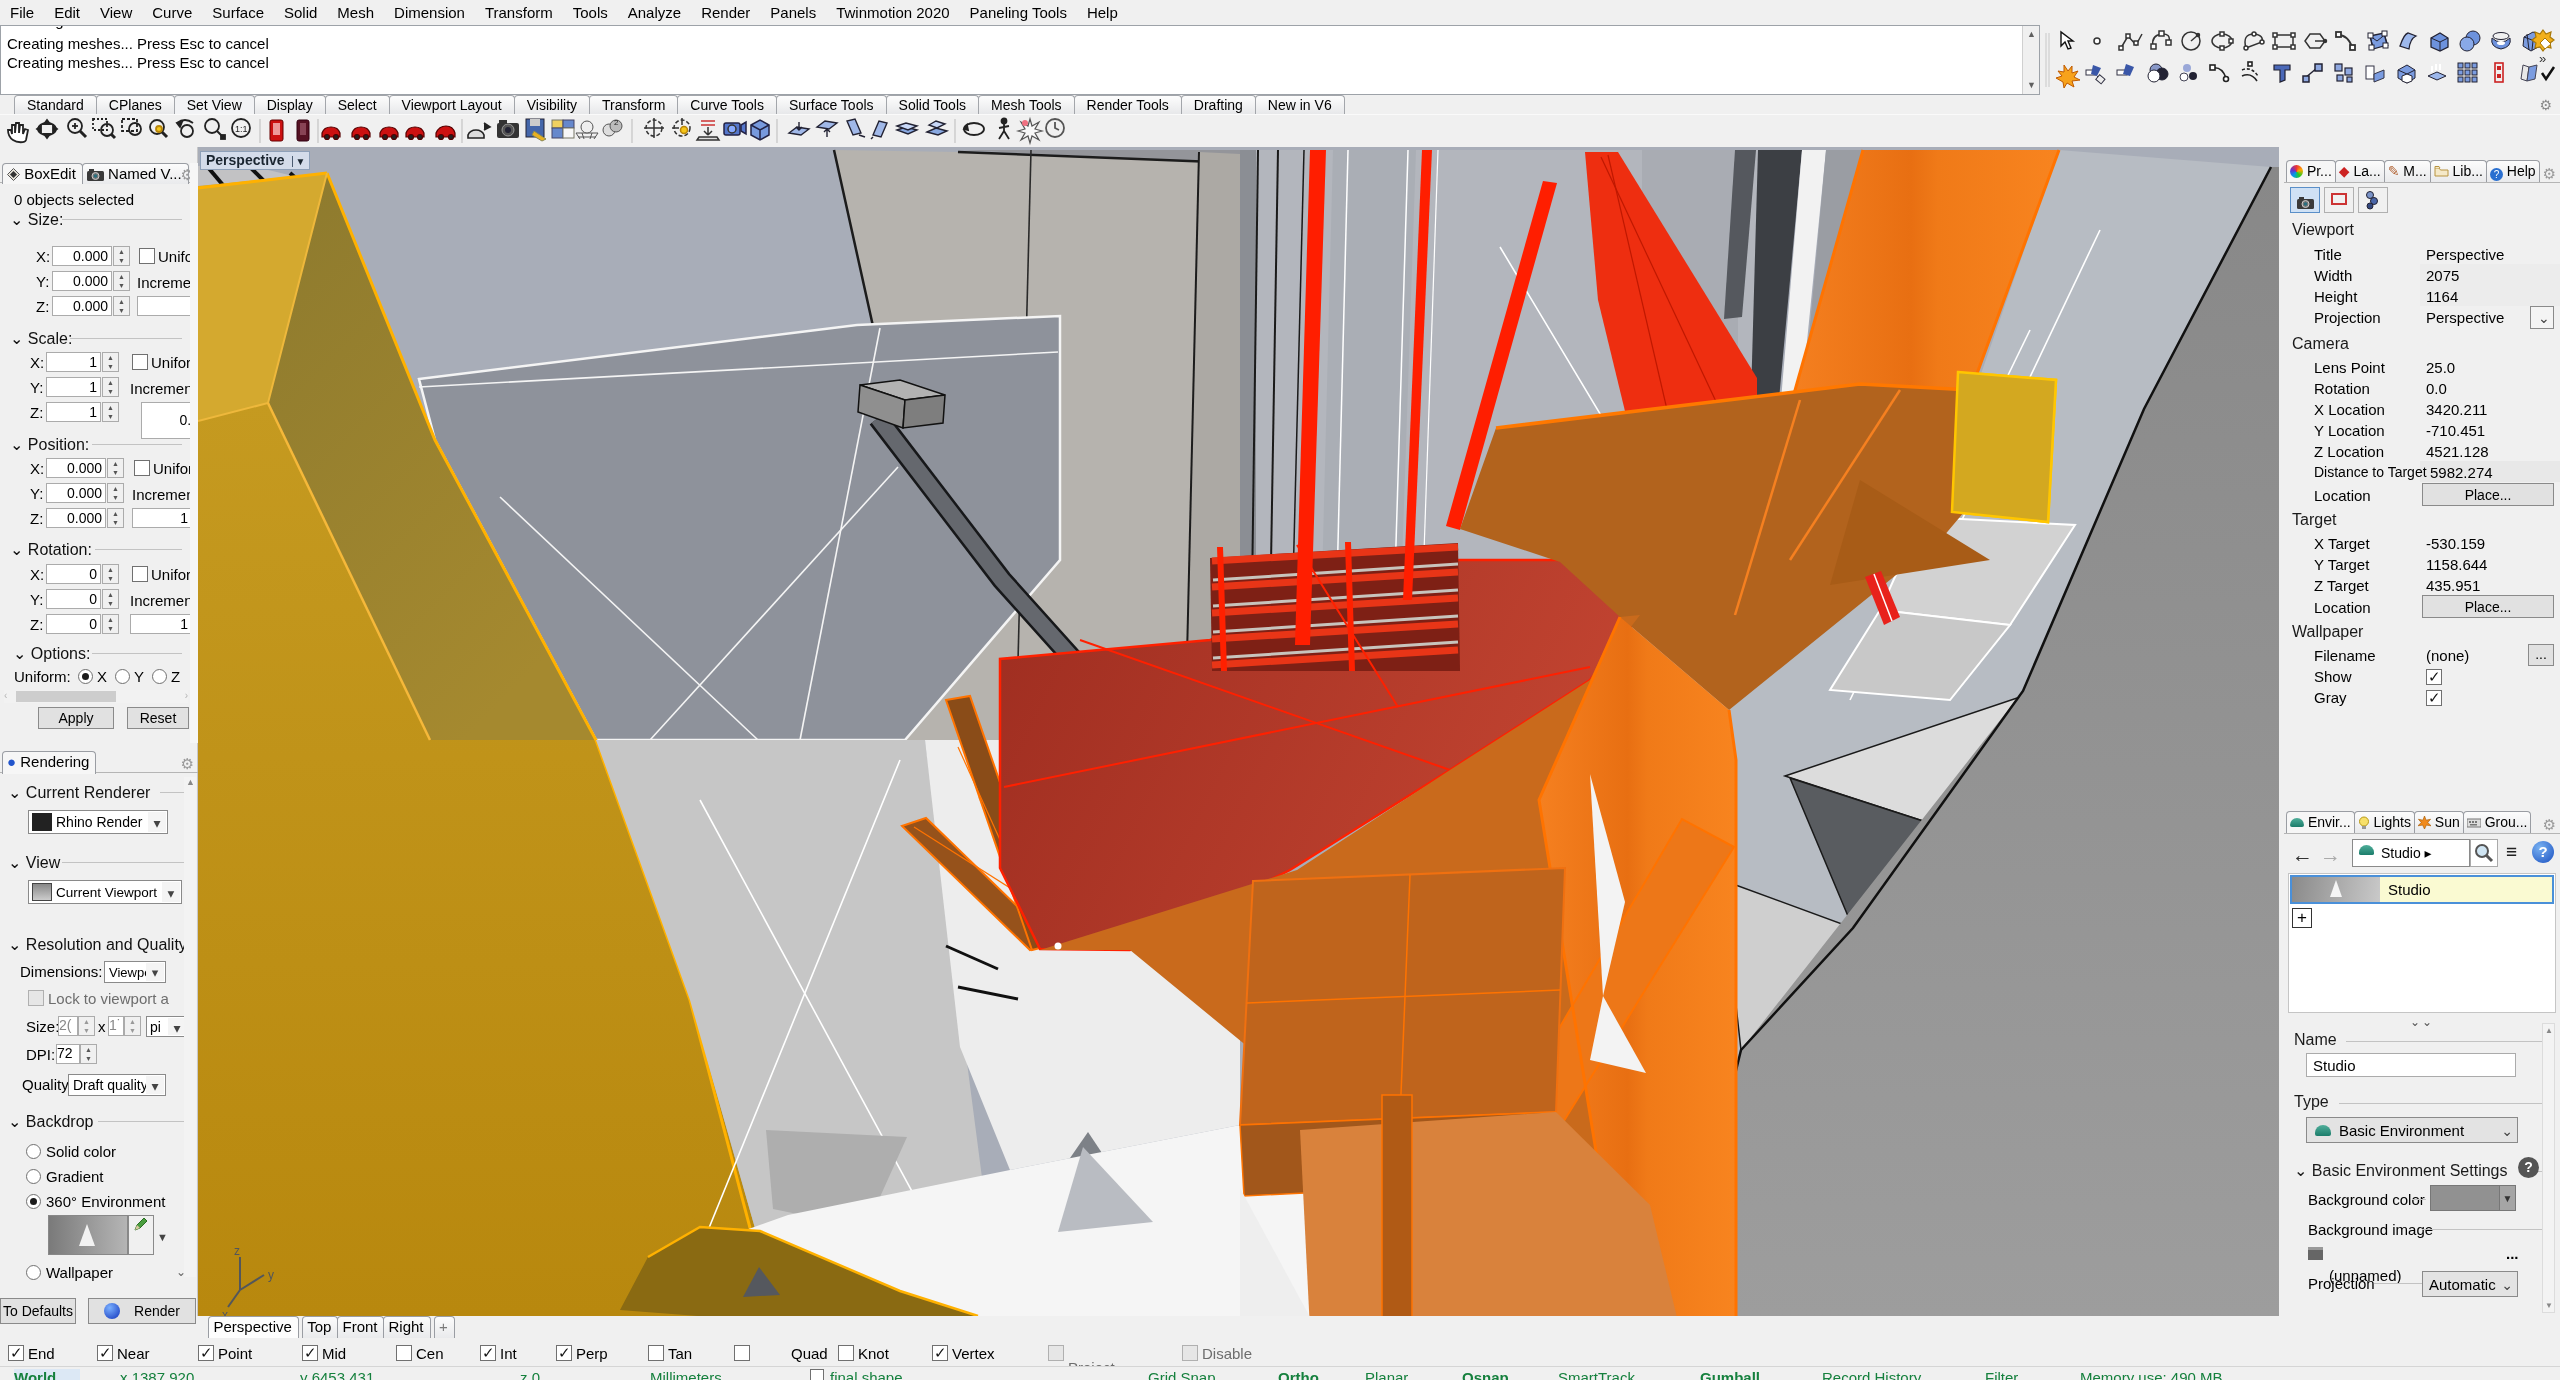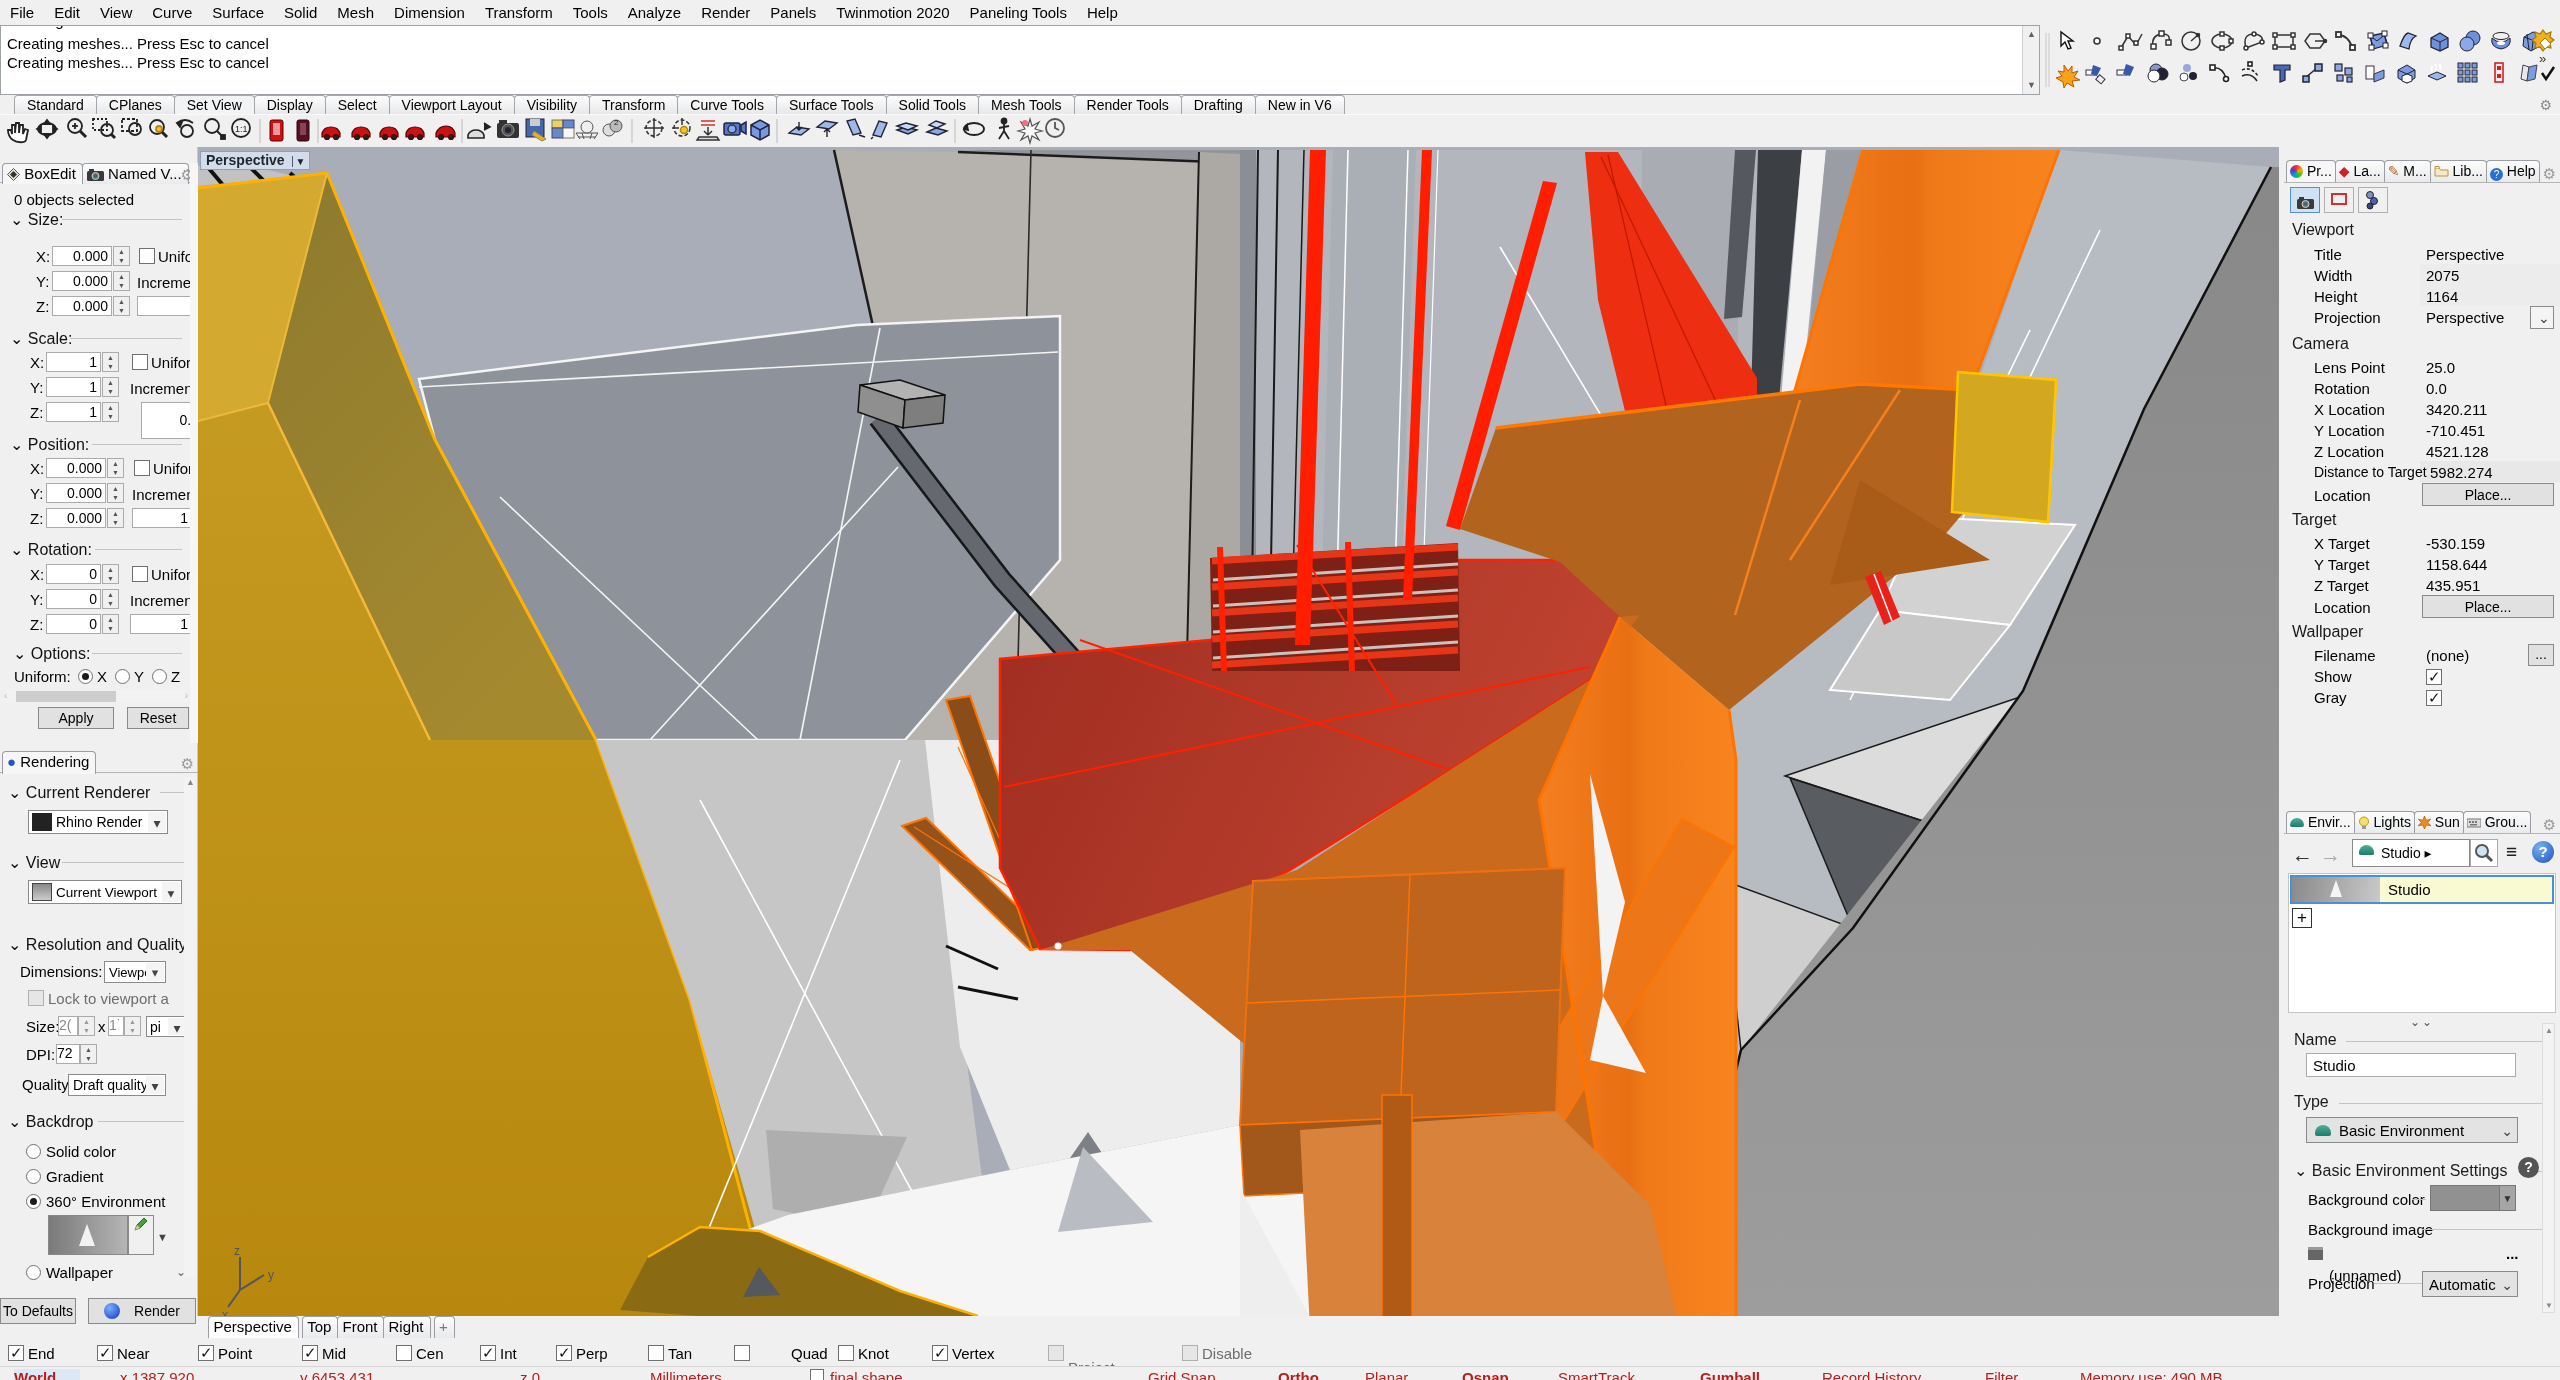--- a/index.html
+++ b/index.html
@@ -26,21 +26,21 @@
 .rad{position:absolute;width:15px;height:15px;border-radius:50%;background:#fff;border:1px solid #707070;}
 .rad.sel:before{content:"";position:absolute;left:3px;top:3px;width:7px;height:7px;border-radius:50%;background:#1b1b1b;}
 .btn{position:absolute;background:#e1e1e1;border:1px solid #8a8a8a;text-align:center;font-size:14px;color:#000;}
 .ddn{position:absolute;background:#fff;border:1px solid #8a8a8a;font-size:14px;color:#000;}
 .ddn .ar,.ddar{position:absolute;right:1px;top:1px;bottom:1px;width:18px;background:#f4f4f4;color:#444;text-align:center;}
 .hdr{position:absolute;font-size:16px;color:#111;}
 .hline{position:absolute;height:1px;background:#c3c3c3;}
 .proprow{position:absolute;font-size:15px;color:#000;}
 .tabchip{display:inline-block;vertical-align:bottom;white-space:nowrap;height:22px;line-height:16px;padding:2px 6px 0 4px;background:linear-gradient(#fcfcfc,#e9eaec);border:1px solid #9a9da3;border-bottom:none;border-radius:4px 4px 0 0;margin-right:-1px;font-size:15px;white-space:nowrap;}
 .tabchip.act{background:#f0f0f0;}
-.statusbar{font-size:15px;color:#b91c1c;}
+.statusbar{font-size:15px;color:#15803d;}
 #viewport>svg,#iconrow>svg,#topicons>svg{display:block;}
 </style></head>
 <body>
 
 <div class="abs menu">
 <span>File</span><span>Edit</span><span>View</span><span>Curve</span><span>Surface</span><span>Solid</span><span>Mesh</span><span>Dimension</span><span>Transform</span><span>Tools</span><span>Analyze</span><span>Render</span><span>Panels</span><span>Twinmotion 2020</span><span>Paneling Tools</span><span>Help</span>
 </div>
 
 <div class="abs cmdwrap">
  <div style="height:8px;overflow:hidden;position:relative;">

